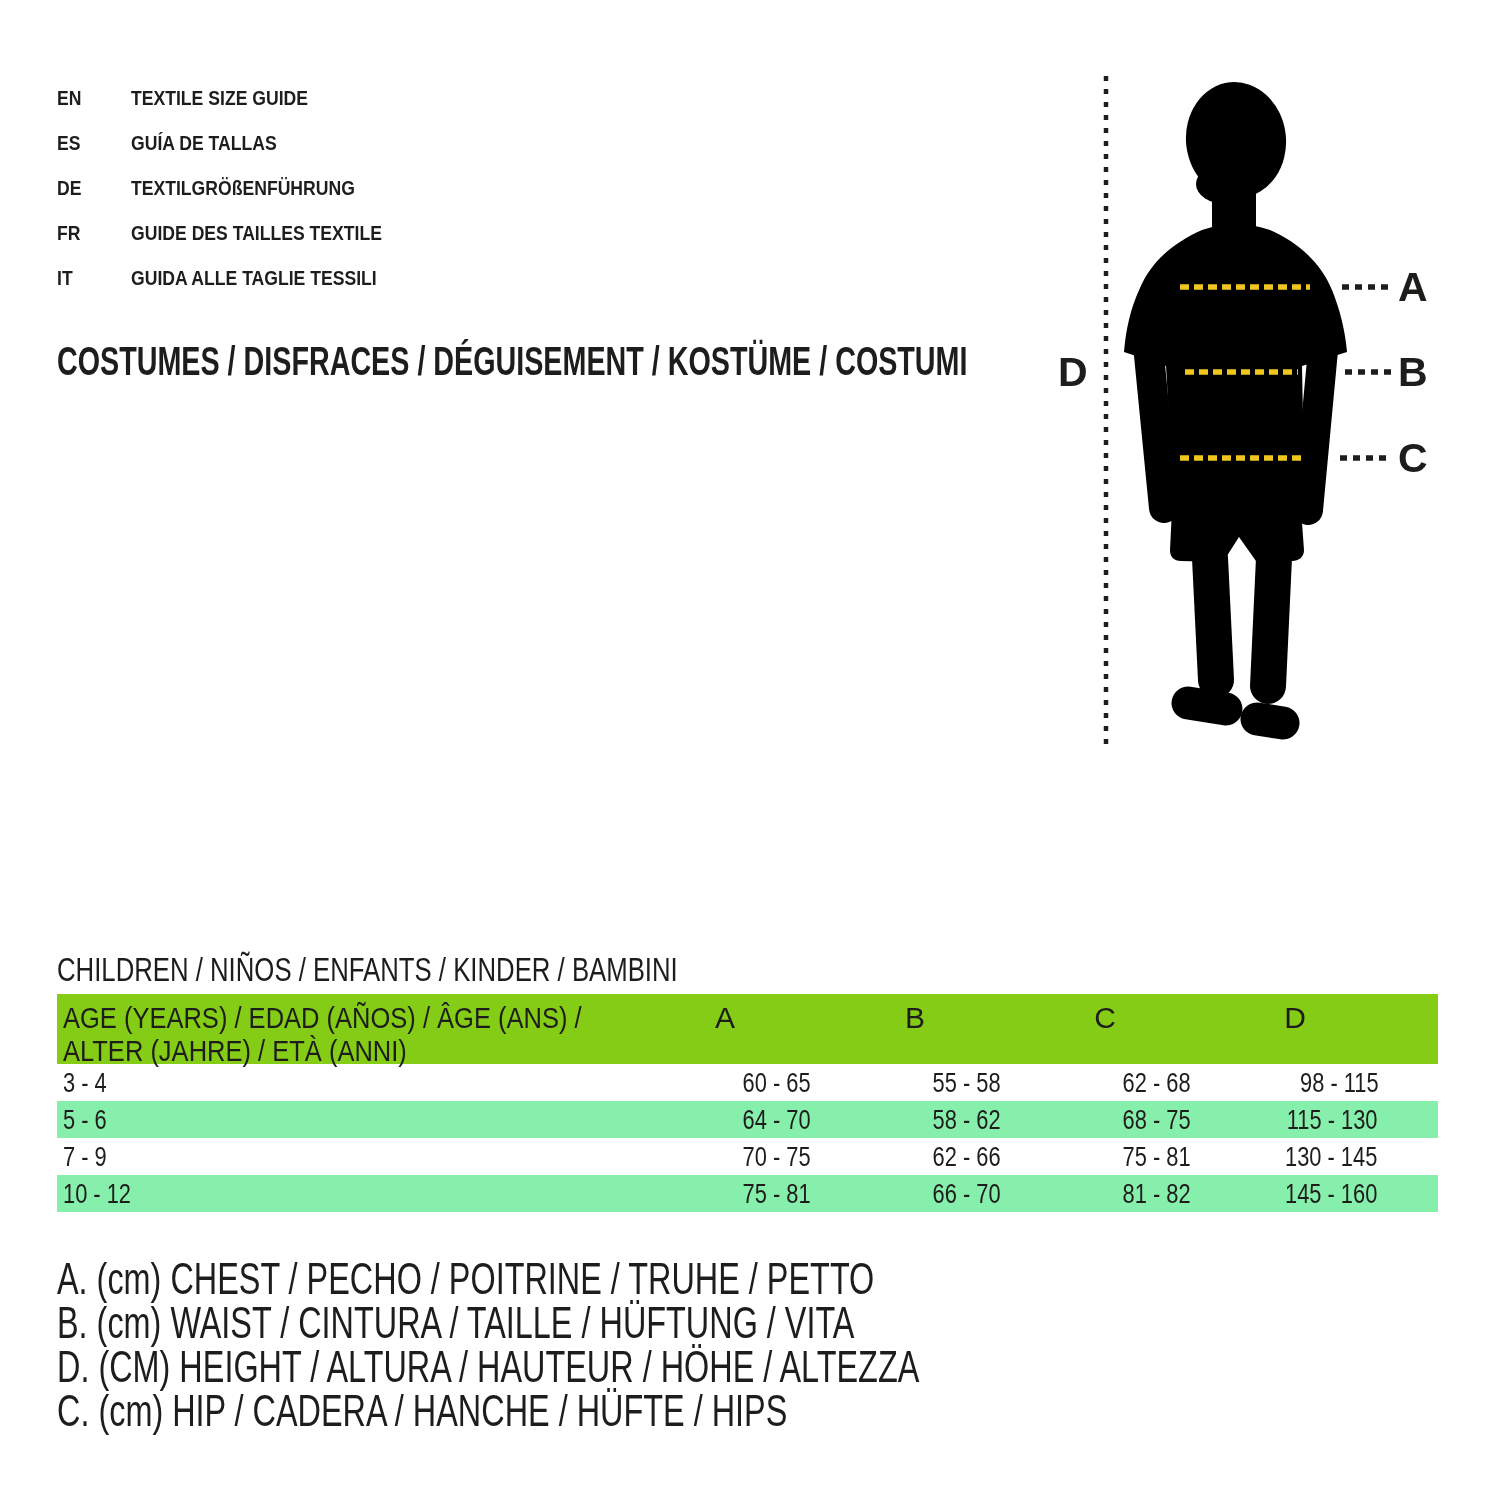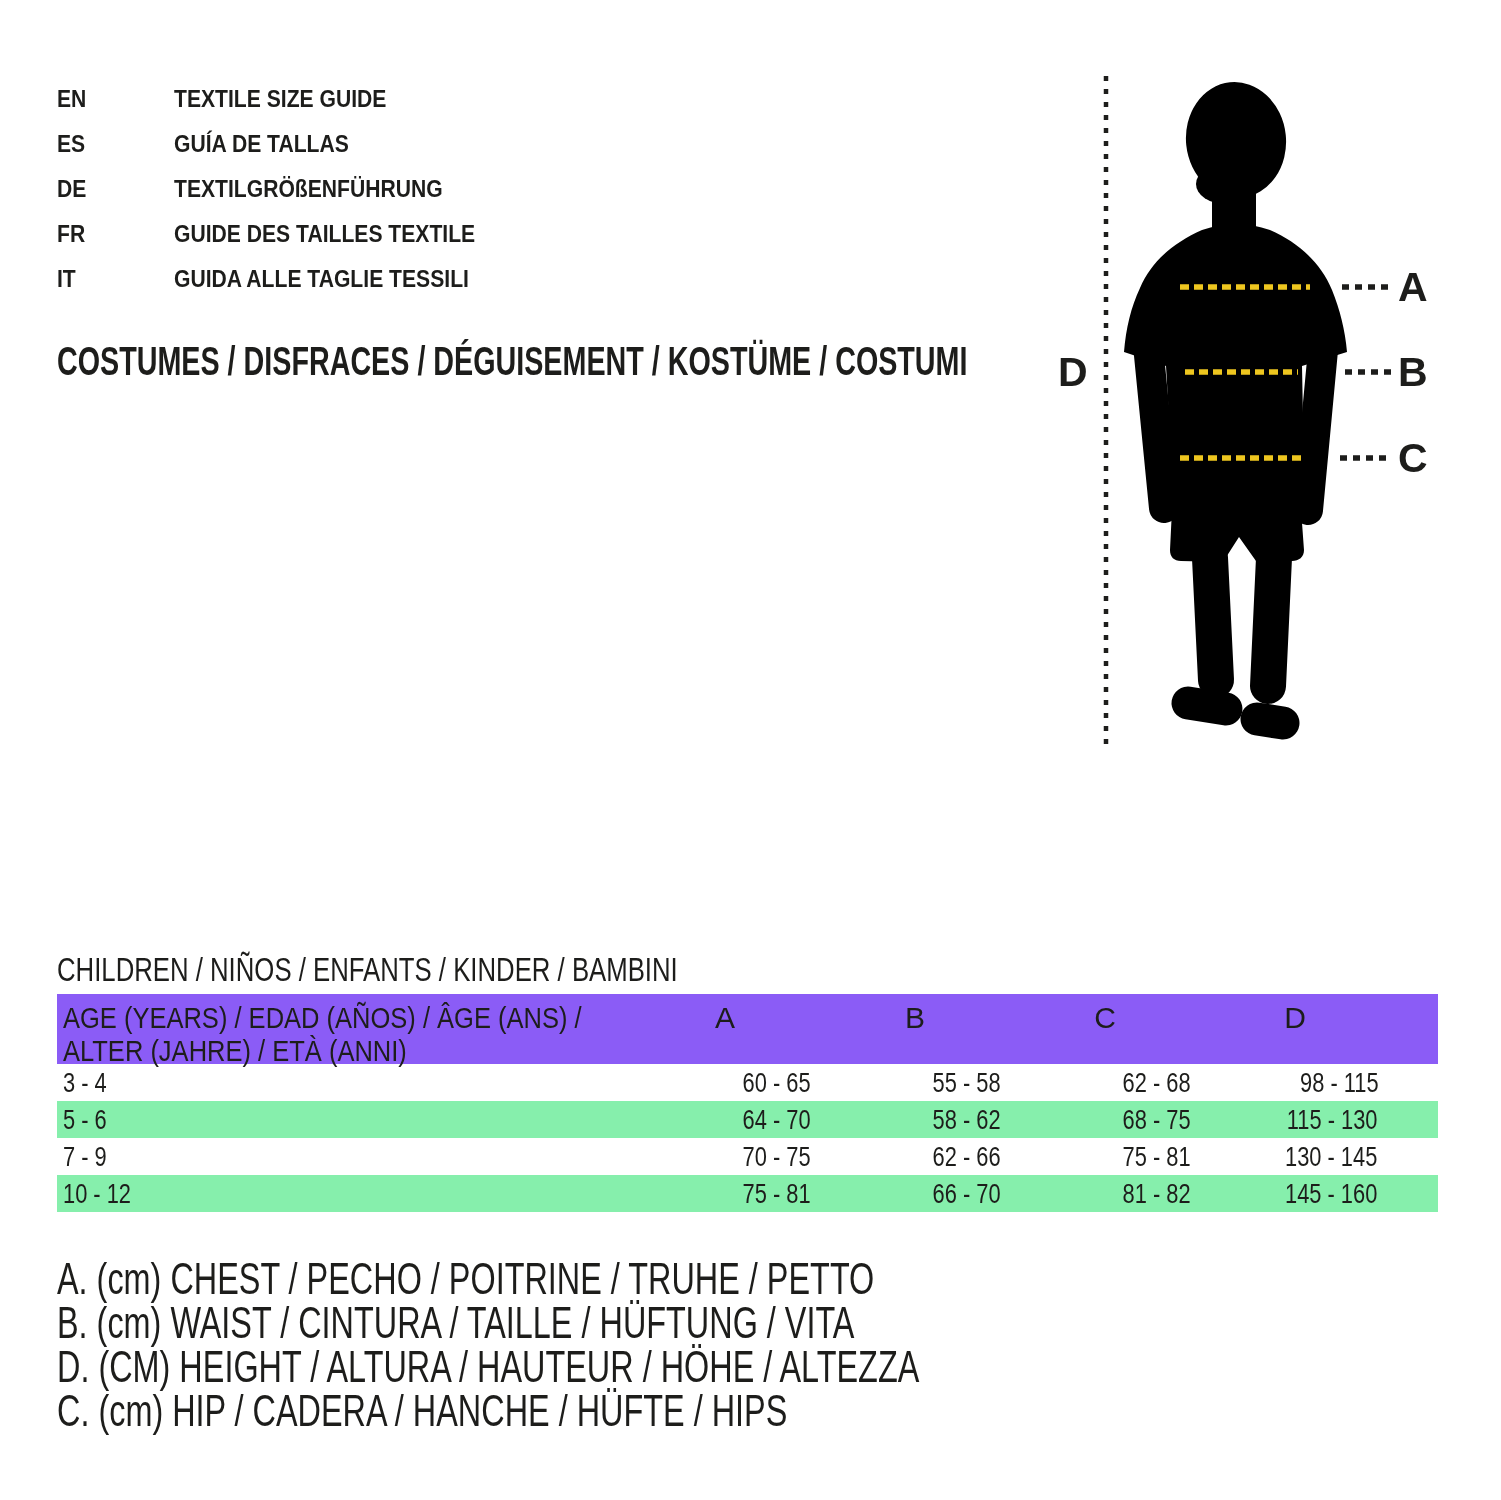--- a/index.html
+++ b/index.html
@@ -5,39 +5,39 @@
   * { margin:0; padding:0; box-sizing:border-box; }
   html,body { background:#fff; }
   #canvas {
     position:relative; width:1501px; height:1500px; background:#ffffff;
     color:#1d1d1b; font-family:"Liberation Sans", sans-serif; overflow:hidden;
   }
   .cond { display:inline-block; white-space:nowrap; transform-origin:0 50%; }
 
   
   .lang { position:absolute; left:57px; top:76px; }
-  .lang-row { display:flex; height:45px; align-items:center; font-size:24px; font-weight:600;gap:43px; }
+  .lang-row { display:flex; height:45px; align-items:center; font-size:20px; font-weight:600; }
   .lang-code { flex:0 0 74px; width:74px; }
   .lang .cond { transform:scaleX(0.88); }
 
   
   .heading { position:absolute; left:57px; top:339px; font-size:41px; font-weight:700; line-height:45px; }
   .heading .cond { transform:scaleX(0.70); }
 
   
   .figure { position:absolute; left:1040px; top:60px; width:420px; height:700px; }
   .figure text { font-family:"Liberation Sans", sans-serif; font-weight:700; font-size:41px; fill:#1d1d1b; }
 
   
   .table-title { position:absolute; left:57px; top:950px; font-size:33px; font-weight:400; line-height:40px; }
   .table-title .cond { transform:scaleX(0.78); }
 
   .size-table { position:absolute; left:57px; top:994px; width:1381px; font-weight:400; }
   .thead, .trow { display:grid; grid-template-columns:573px 190px 190px 190px 190px 1fr; }
-  .thead { background:#8b5cf6; height:70px; }
+  .thead { background:#84cc16; height:70px; }
   .age-head { padding:7px 0 0 6px; font-size:30px; line-height:33px; }
   .age-head .cond { transform:scaleX(0.85); }
   .col-head { font-size:30px; line-height:33px; padding-top:7px; text-align:center; }
   .trow { height:37px; line-height:37px; font-size:28px; }
   .trow.alt { background:#86efac; }
   .cell-age { padding-left:6px; }
   .cell-age .cond, .cell-val .cond { transform:scaleX(0.78); }
   .cell-val { text-align:right; }
   .cell-val .cond { transform-origin:50% 50%; }
 

